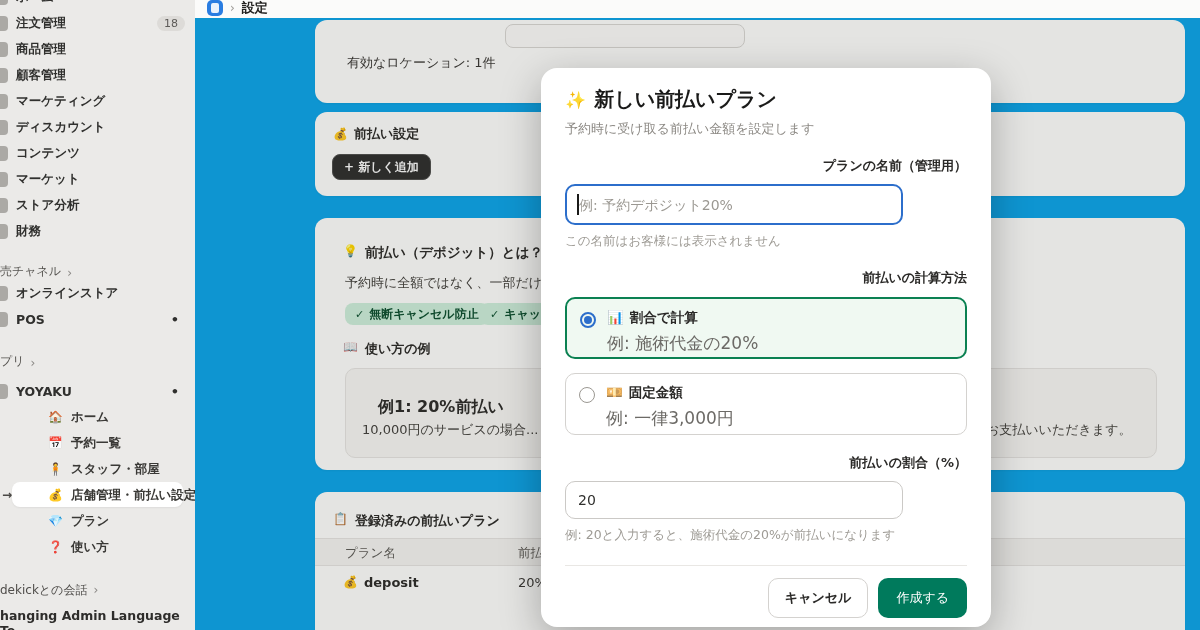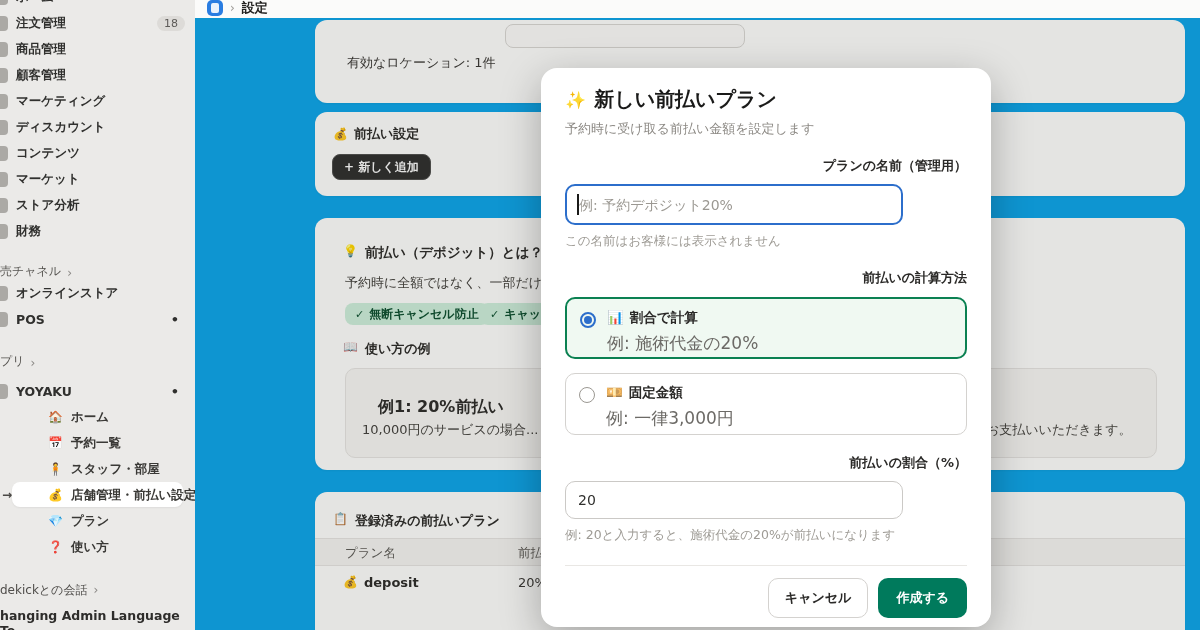--- a/index.html
+++ b/index.html
@@ -85,21 +85,21 @@
   .opt-b { margin-top:14px; border:1px solid #d4d2cf; background:#fff; height:62px; }
   .radio { flex:none; width:16px; height:16px; border-radius:50%; margin-top:3px; position:relative; }
   .radio.on { border:2px solid #2c6ecb; }
   .radio.on::after { content:""; position:absolute; left:2px; top:2px; width:8px; height:8px; border-radius:50%; background:#2c6ecb; }
   .radio.off { border:1.5px solid #9b9892; }
   .opt-title { font-size:13.5px; font-weight:700; color:#2b2a28; display:flex; gap:6px; }
   .opt-ex { margin-top:5px; font-size:17px; color:#6c6a66; }
   .m-divider { margin-top:21px; border-top:1px solid #e9e7e4; }
   .m-btn-row { margin-top:12px; display:flex; justify-content:flex-end; gap:10px; }
   .btn-cancel { height:40px; padding:0 16px; background:#fff; border:1px solid #d4d2cf; border-radius:10px; font-size:13px; font-weight:600; color:#2b2a28; cursor:pointer; font-family:inherit; }
-  .btn-create { height:40px; padding:0 18px; background:#007a5c; border:none; border-radius:10px; font-size:13px; font-weight:700; color:#ffffff; cursor:pointer; font-family:inherit; }
+  .btn-create { height:40px; padding:0 18px; background:#007a5c; border:none; border-radius:10px; font-size:13px; font-weight:400; color:#ffffff; cursor:pointer; font-family:inherit; }
 </style>
 </head>
 <body>
 
 <div id="screen">
 
   <nav class="sidebar">
     <div class="s-item" style="margin-top:-16px">
       <span class="cut-ico"></span>
       <span class="s-label">ホーム</span>

